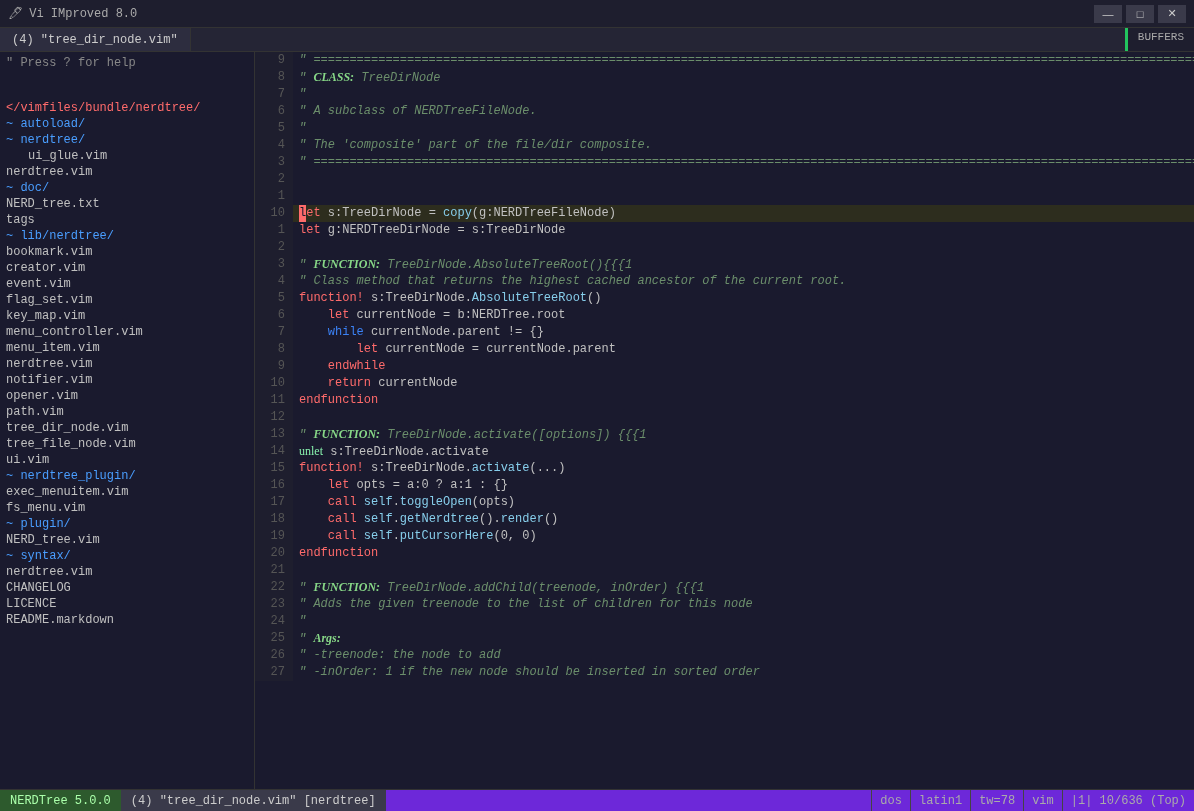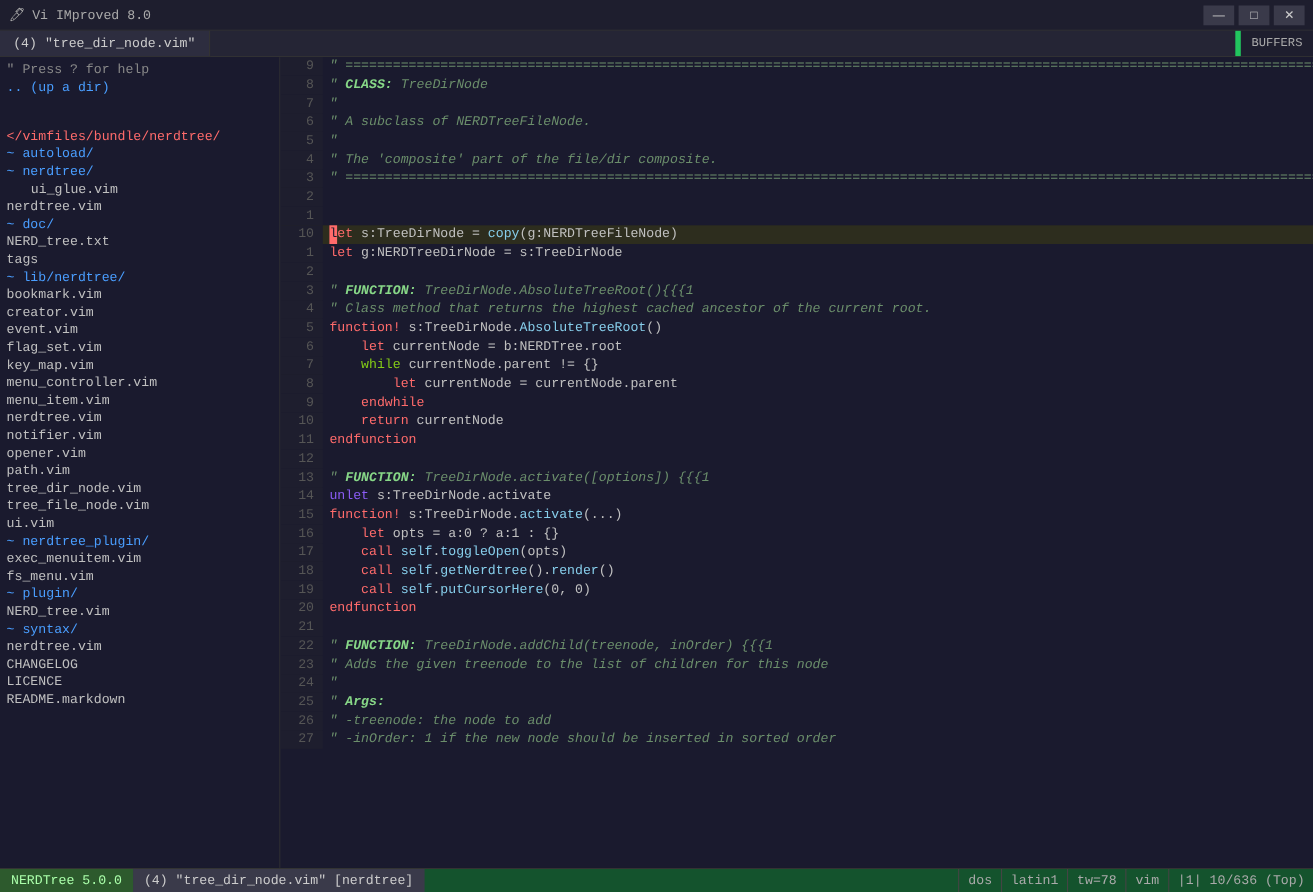--- a/index.html
+++ b/index.html
@@ -64,24 +64,23 @@
       height: 100%;
       display: flex;
       align-items: center;
     }
     #tabbar .buffers-btn {
       margin-left: auto;
       background: #1e1e2e;
       color: #aaa;
       padding: 3px 10px;
       font-size: 11px;
-      border-left: 5px solid #22c55e;
+      border-left: 3px solid #22c55e;
       height: 100%;
       display: flex;
-      align-items: center;
     }
 
     
     #main {
       display: flex;
       height: calc(811px - 28px - 24px - 22px);
     }
 
     
     #sidebar {
@@ -162,41 +161,41 @@
       padding-left: 6px;
       font-size: 12px;
       line-height: 17px;
       white-space: pre;
     }
 
     
     .kw-let { color: #ff6b6b; }
     .kw-func { color: #ff6b6b; }
     .kw-end { color: #ff6b6b; }
-    .kw-while { color: #84cc16; }
+    .kw-while { color: #3b82f6; }
     .kw-call { color: #ff6b6b; }
     .kw-return { color: #ff6b6b; }
-    .kw-unlet { color: #8b5cf6; }
+    .kw-unlet { color: #86efac; font-family: Liberation Serif, serif; }
     .kw-endwhile { color: #ff6b6b; }
     .fn-name { color: #87ceeb; }
     .comment { color: #6b8e6b; font-style: italic; }
-    .comment-keyword { color: #87d787; font-style: italic; font-weight: bold; }
+    .comment-keyword { color: #87d787; font-style: italic; font-weight: bold; font-family: Liberation Serif, serif; }
     .fn-copy { color: #87ceeb; }
     .cursor-block {
       background: #ff6b6b;
       color: #1a1a2e;
       display: inline-block;
     }
     .self-method { color: #87ceeb; }
     .method-call { color: #87ceeb; }
 
     
     #statusbar {
       height: 22px;
-      background: #14532d;
+      background: #6d28d9;
       display: flex;
       align-items: center;
       font-size: 12px;
       border-top: 1px solid #333;
     }
     #statusbar .status-left {
       background: #2d5a2d;
       color: #aaffaa;
       padding: 0 10px;
       height: 100%;
@@ -247,21 +246,20 @@
   </div>
   <div class="buffers-btn">
     <span>BUFFERS</span>
   </div>
 </div>
 
 <div id="main">
 
   <div id="sidebar">
     <div class="help-text">" Press ? for help</div>
-    <div class="dir-nav tree-item">.. (up a dir)</div>
     <div class="current-path tree-item">&lt;/vimfiles/bundle/nerdtree/</div>
 
     <div class="tree-item tree-dir">~ autoload/</div>
     <div class="tree-item tree-dir indent1">~ nerdtree/</div>
     <div class="tree-item tree-file indent2">ui_glue.vim</div>
     <div class="tree-item tree-file indent1">nerdtree.vim</div>
 
     <div class="tree-item tree-dir">~ doc/</div>
     <div class="tree-item tree-file indent1">NERD_tree.txt</div>
     <div class="tree-item tree-file indent1">tags</div>

